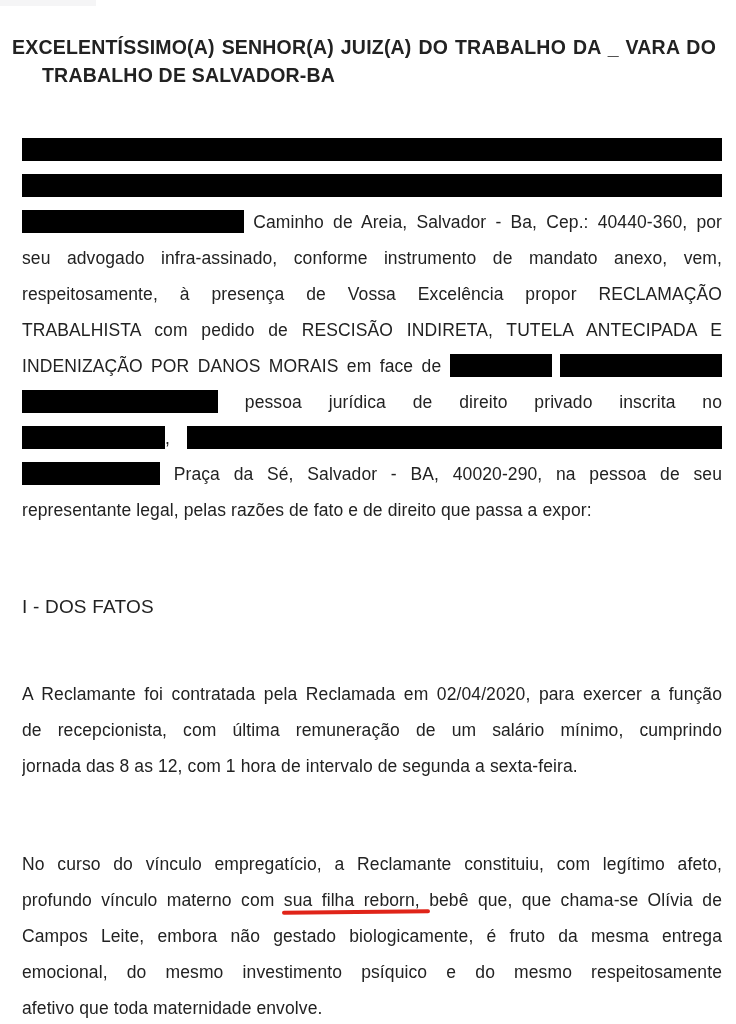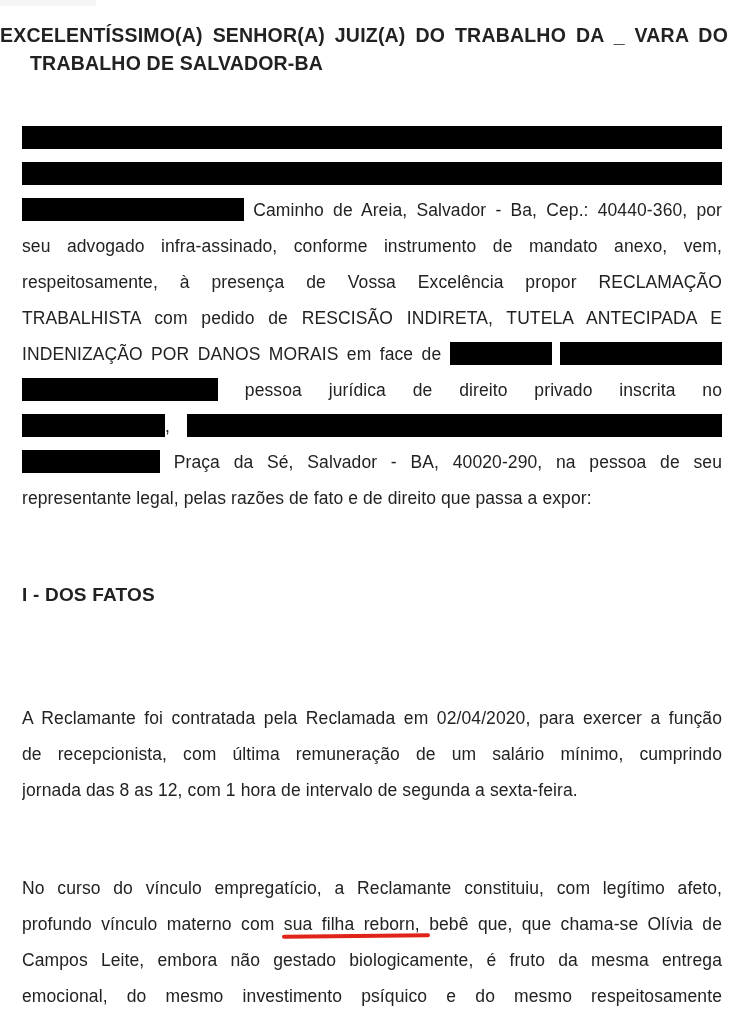--- a/index.html
+++ b/index.html
@@ -13,21 +13,21 @@
     overflow: hidden;
     box-sizing: border-box;
   }
   .scan-strip {
     position: absolute;
     top: 0; left: 0;
     width: 96px; height: 6px;
     background: #f5f5f6;
   }
   .title {
-    margin: 0;
+    margin: 12px;
     padding: 21px 8px 0 0;
     font-size: 19.5px;
     font-weight: bold;
     line-height: 28px;
     letter-spacing: 0.2px;
   }
   .title-line1 { text-align: justify; text-align-last: justify; }
   .title-line2 { padding-left: 30px; text-align: left; }
 
   .body-block {
@@ -47,25 +47,25 @@
   .b { font-weight: normal; }
   .redact {
     display: inline-block;
     height: 23px;
     background: var(--redaction, #000000);
     vertical-align: -5px;
   }
   .section-heading {
     margin: 66px 0 0 22px;
     font-size: 19px;
-    font-weight: bold;
+    font-weight: normal;
     line-height: 26px;
     letter-spacing: 0.2px;
   }
-  .para-a { margin-top: 92px; }
+  .para-a { margin-top: 56px; }
   .para-b { margin-top: 62px; }
   .redline { position: relative; }
   .redline::after {
     content: "";
     position: absolute;
     left: -2px;
     right: -15px;
     bottom: -4px;
     height: 4px;
     border-radius: 3px;

